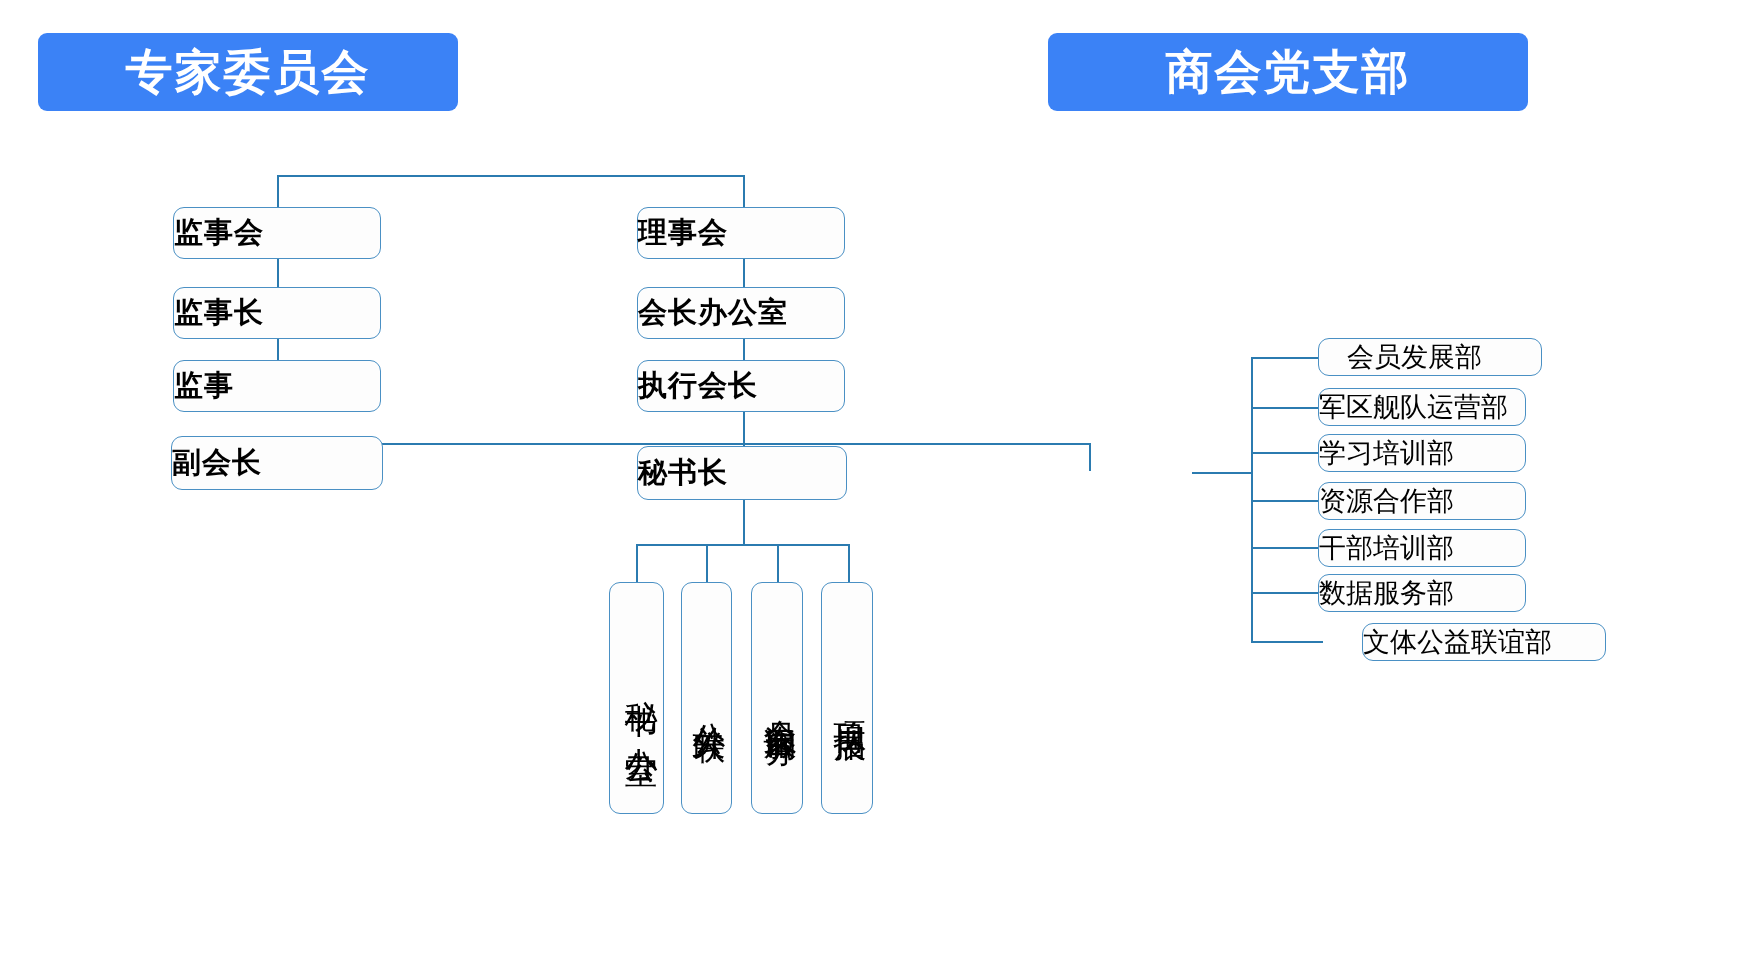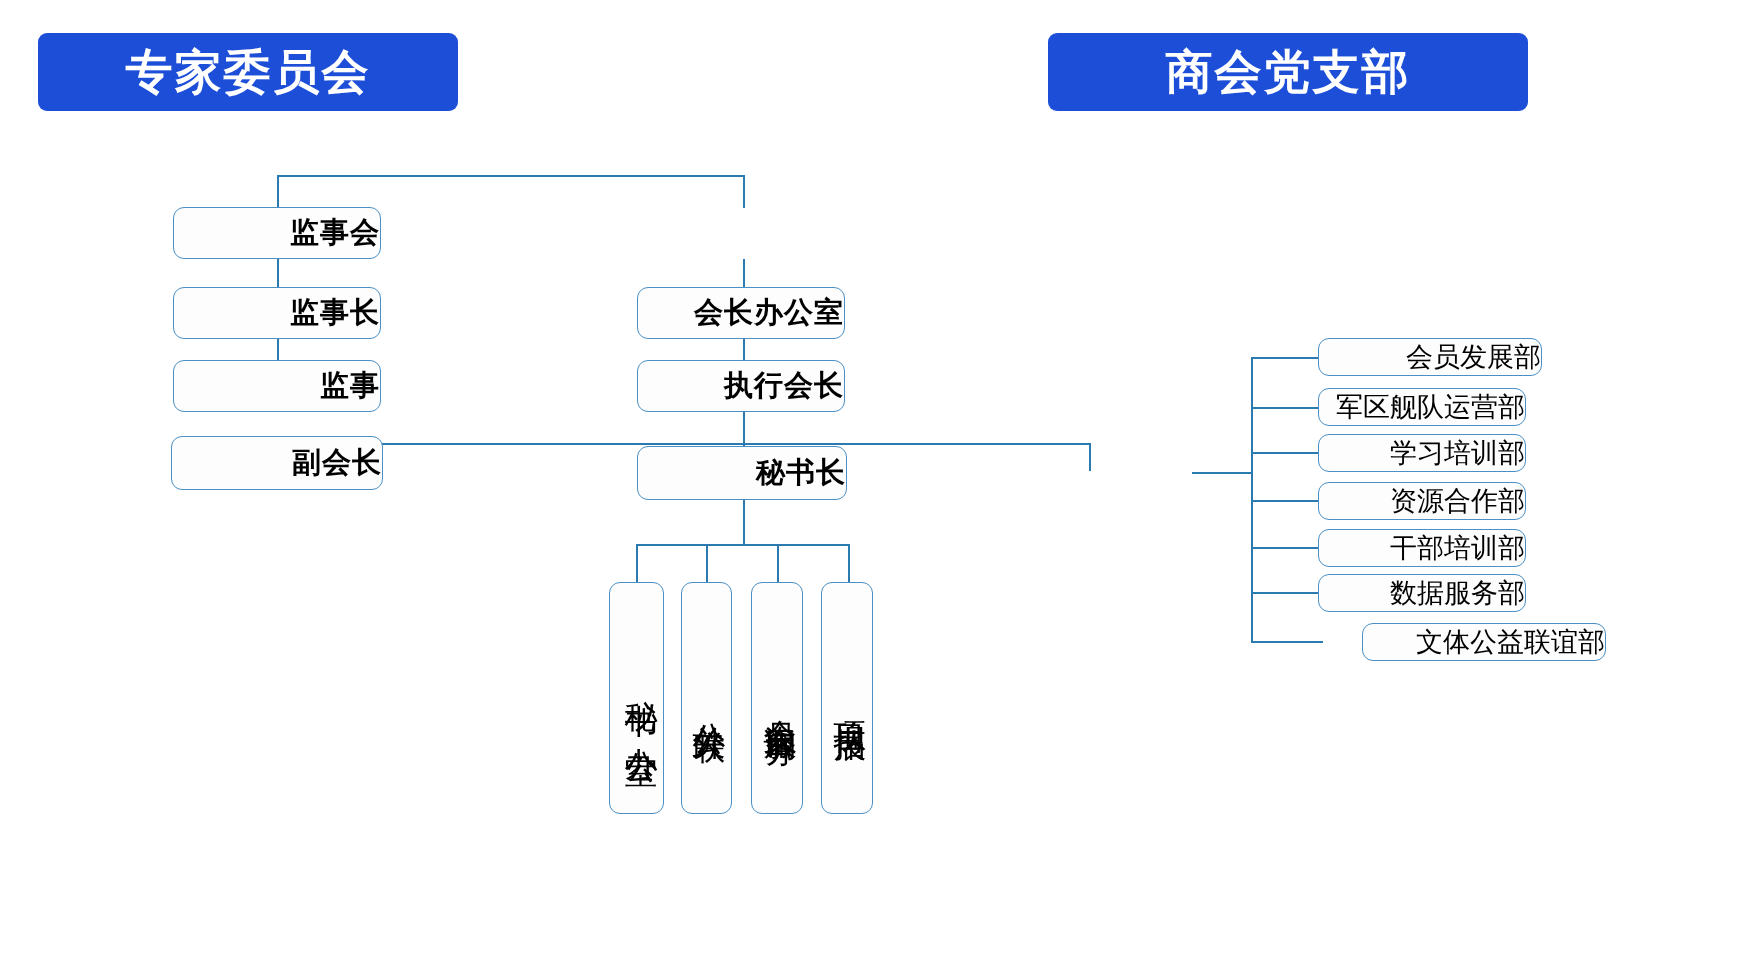--- a/index.html
+++ b/index.html
@@ -13,41 +13,41 @@
     position: relative;
     width: 1755px;
     height: 958px;
     background: #ffffff;
     overflow: hidden;
   }
 
   
   .banner {
     position: absolute;
-    background: #1d4ed8;
+    background: #3b82f6;
     border-radius: 9px;
     display: flex;
     align-items: center;
     justify-content: center;
     color: #ffffff;
     font-weight: bold;
     letter-spacing: 2px;
     white-space: nowrap;
   }
   .banner span { display: block; }
 
   
   .node {
     position: absolute;
     background: #fdfdfd;
     border: 1.6px solid #4a90c4;
     border-radius: 11px;
     display: flex;
     align-items: center;
-    justify-content: flex-end;
+    justify-content: flex-start;
     color: #000000;
     white-space: nowrap;
   }
   .node.bold   { font-weight: bold; letter-spacing: 1px; }
   .node.plain  { font-weight: normal; }
 
   
   .node.vert {
     writing-mode: vertical-rl;
     text-orientation: upright;
@@ -88,20 +88,23 @@
 
   <div class="node bold" style="left:173px; top:287px; width:208px; height:52px; font-size:29px;">
     <span>监事长</span>
   </div>
   <div class="ln v" style="left:277px; top:339px; height:21px;"></div>
 
   <div class="node bold" style="left:173px; top:360px; width:208px; height:52px; font-size:29px;">
     <span>监事</span>
   </div>
 
+  <div class="node bold" style="left:637px; top:207px; width:208px; height:52px; font-size:29px;">
+    <span>理事会</span>
+  </div>
   <div class="ln v" style="left:743px; top:259px; height:28px;"></div>
 
   <div class="node bold" style="left:637px; top:287px; width:208px; height:52px; font-size:29px;">
     <span>会长办公室</span>
   </div>
   <div class="ln v" style="left:743px; top:339px; height:21px;"></div>
 
   <div class="node bold" style="left:637px; top:360px; width:208px; height:52px; font-size:29px;">
     <span>执行会长</span>
   </div>

